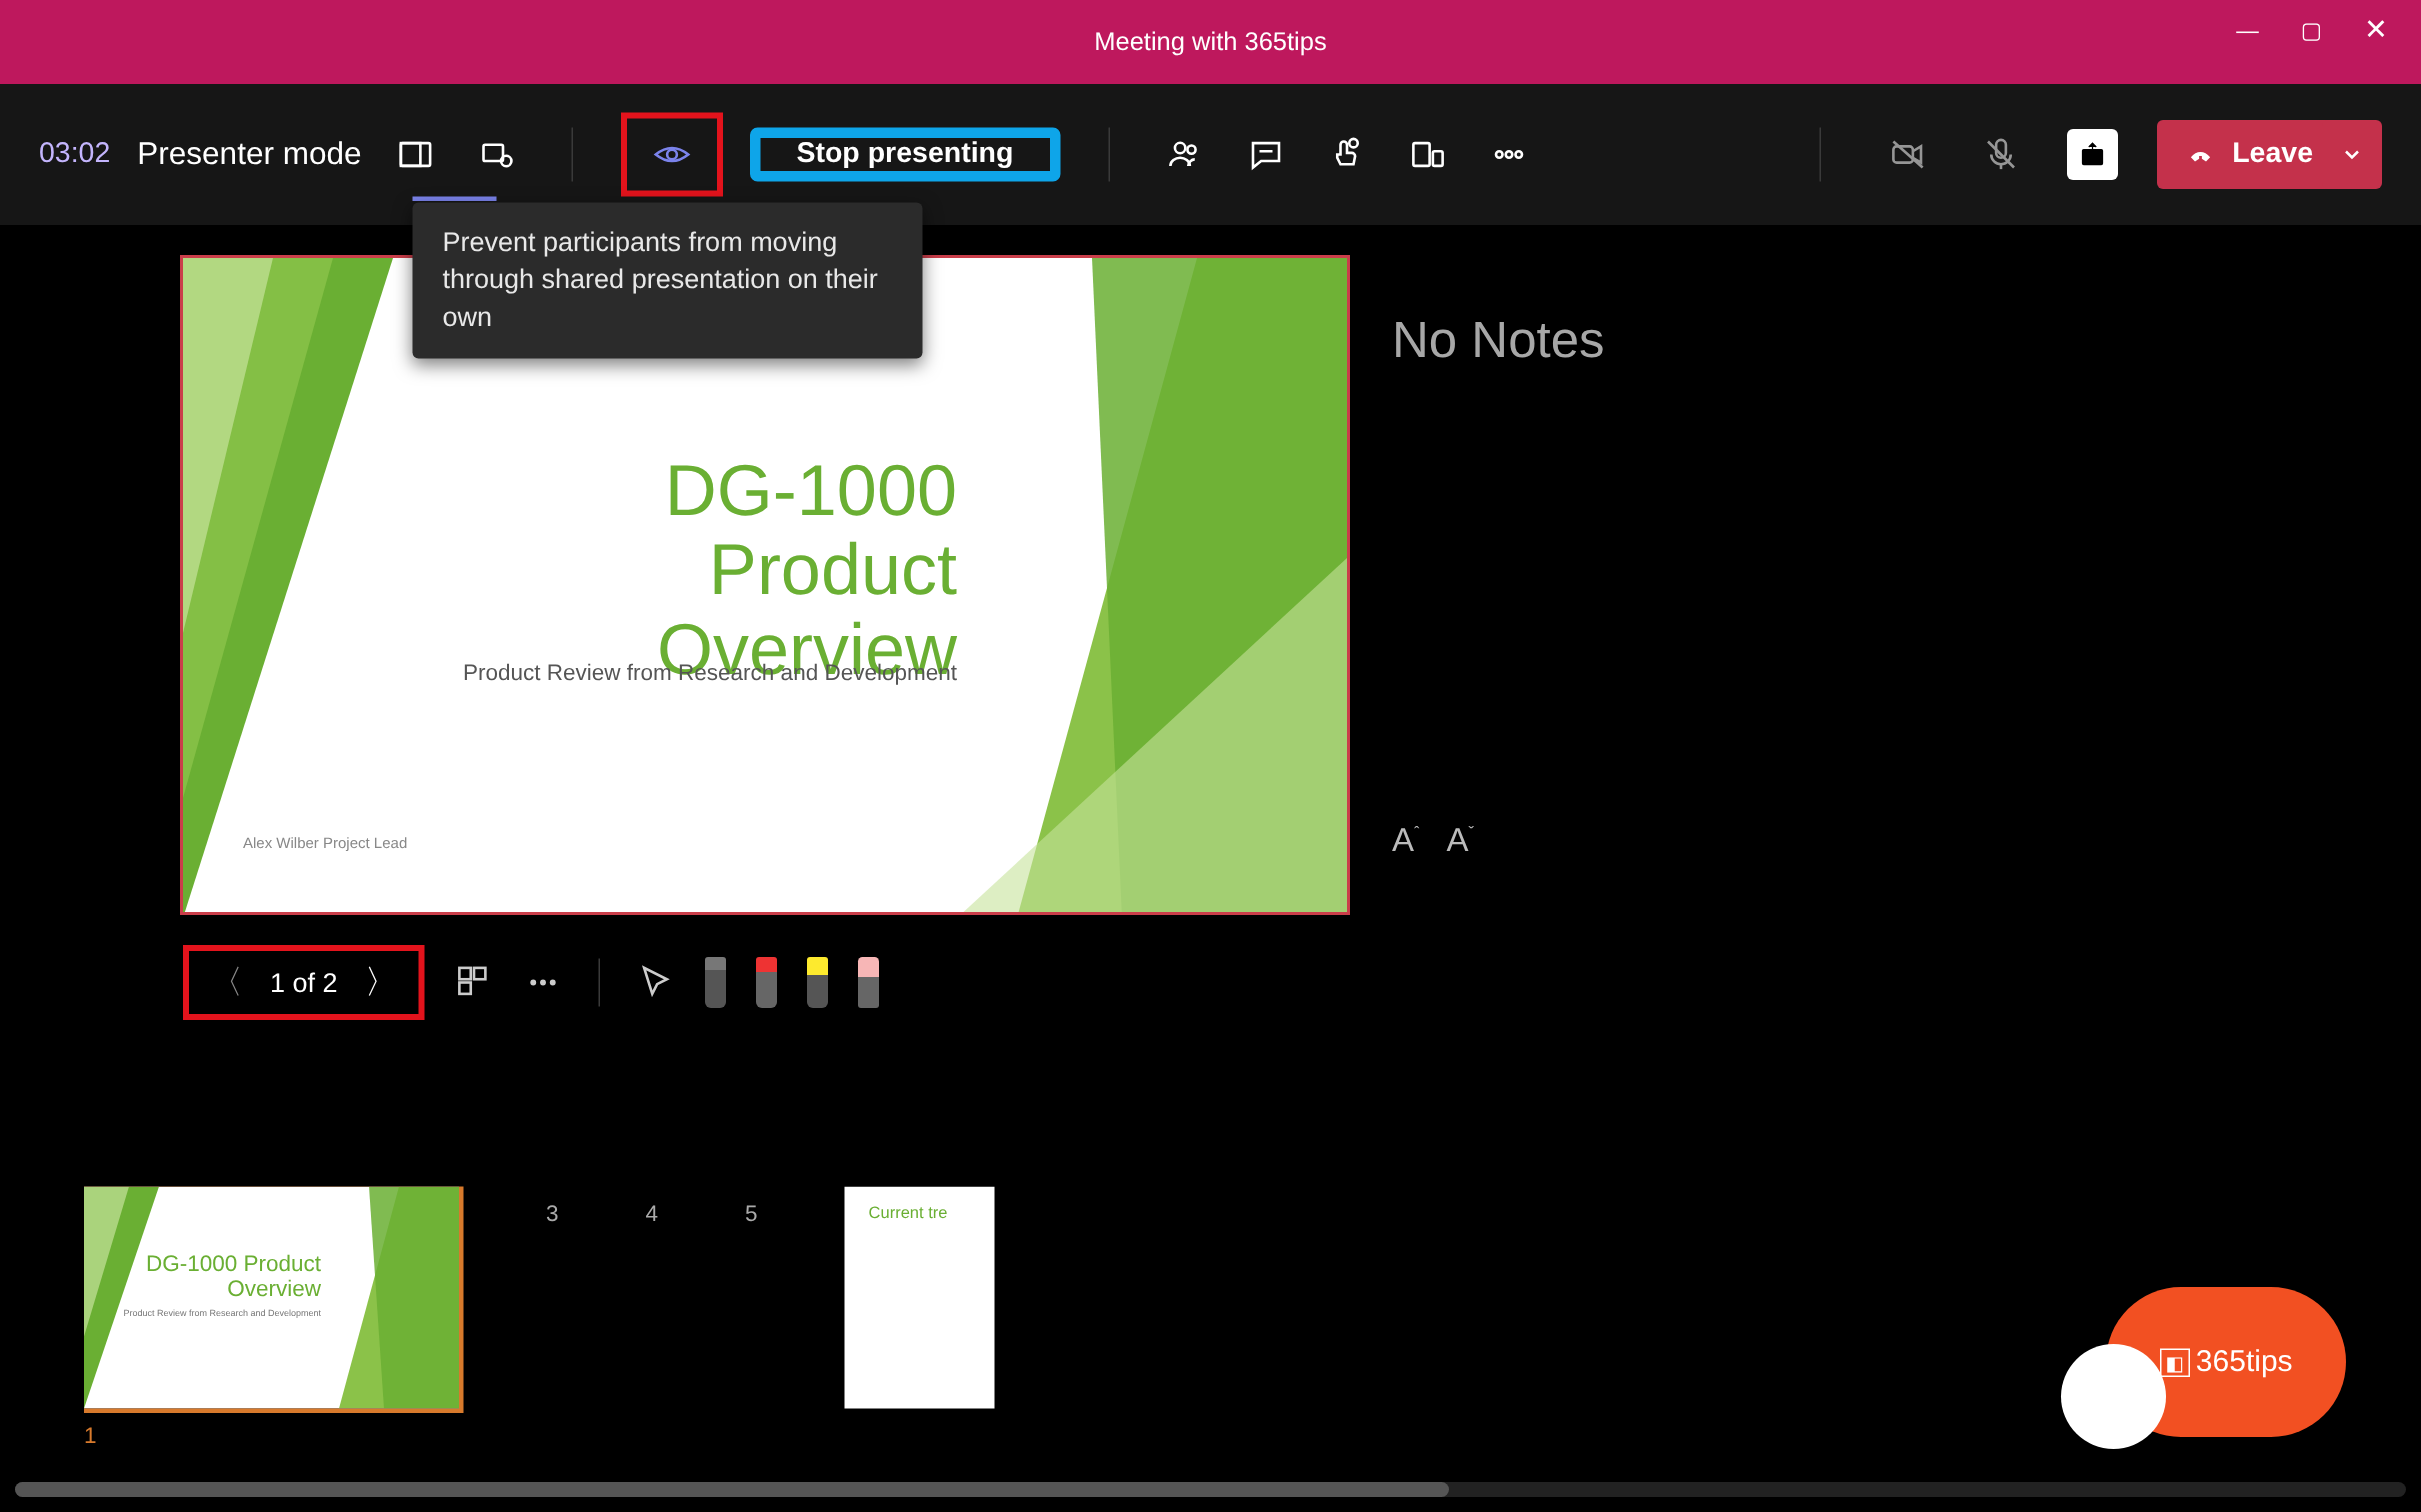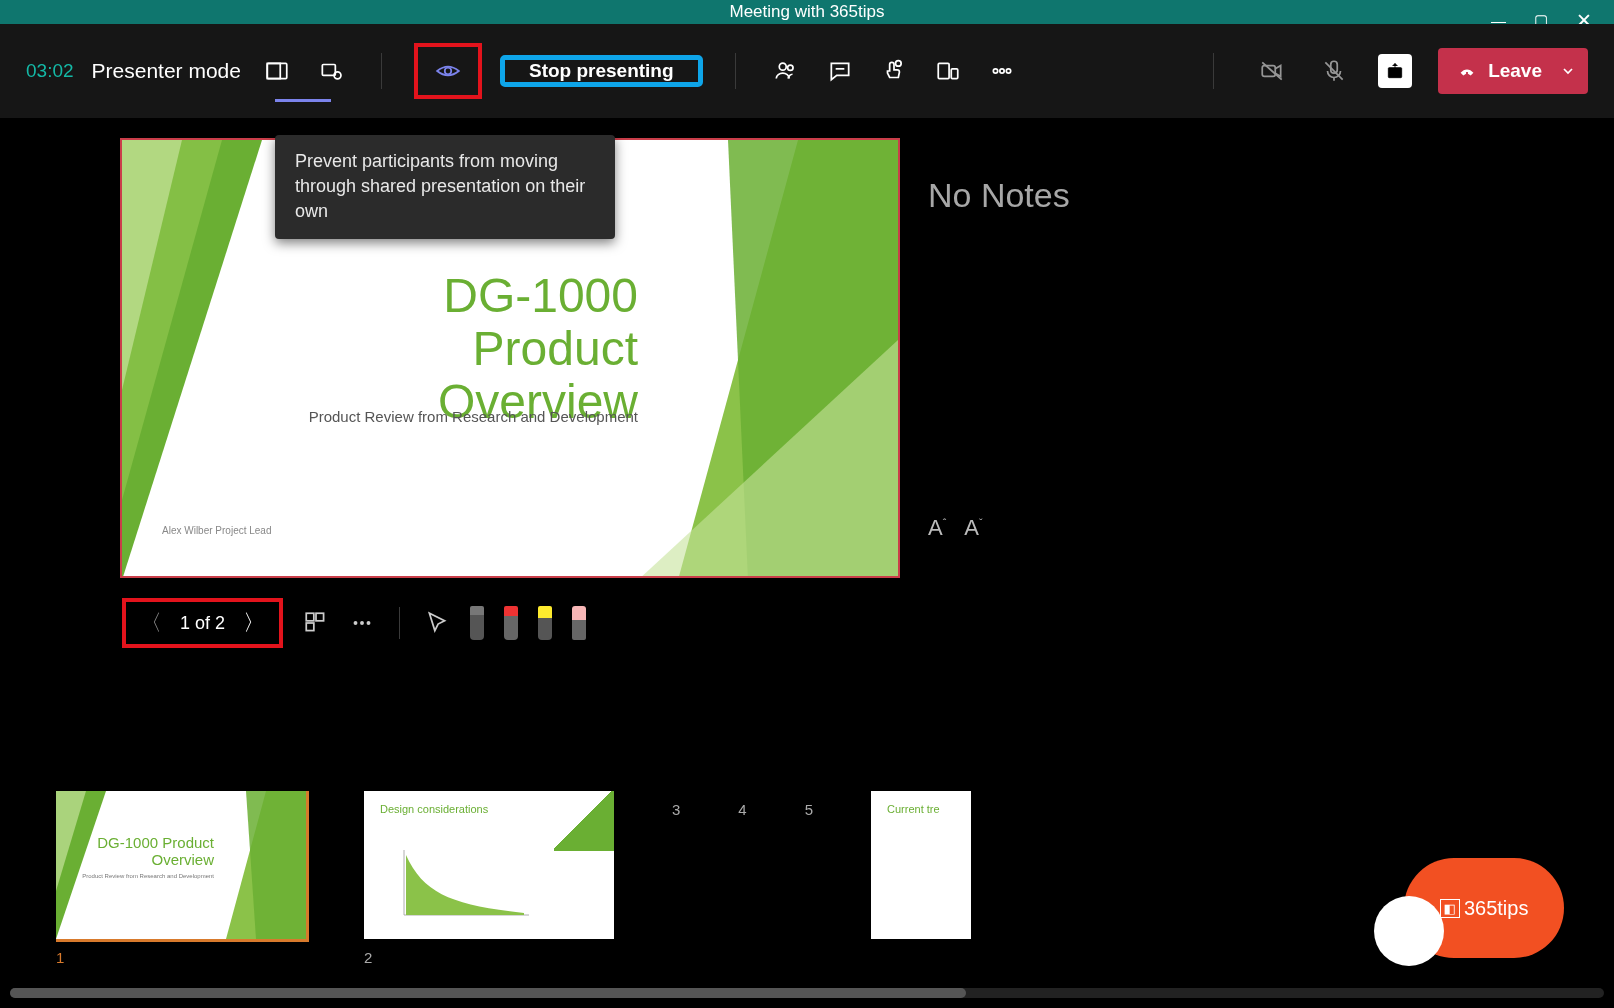--- a/index.html
+++ b/index.html
@@ -6,26 +6,26 @@
 body {
   width: 1614px;
   height: 1008px;
   background: #000;
   font-family: "Segoe UI", sans-serif;
   color: #fff;
   overflow: hidden;
   position: relative;
 }
 .titlebar {
-  height: 24px;
+  height: 56px;
   display: flex;
   align-items: center;
   justify-content: center;
   position: relative;
-  background: #0f766e;
+  background: #be185d;
 }
 .titlebar .title { font-size: 17px; color: #fff; }
 .win-controls {
   position: absolute;
   right: 0;
   top: 0;
   display: flex;
   gap: 28px;
   padding-right: 22px;
   height: 40px;
@@ -41,36 +41,36 @@
   gap: 18px;
   background: #161616;
   position: relative;
 }
 .tool-sep {
   width: 1px;
   height: 36px;
   background: #3a3a3a;
   margin: 0 14px;
 }
-.timer { font-size: 19px; color: #14b8a6; }
+.timer { font-size: 19px; color: #c4b5fd; }
 .presenter-mode-label { font-size: 21px; color: #fff; }
 .icon-btn {
   width: 36px; height: 36px;
   display: flex; align-items: center; justify-content: center;
   cursor: pointer;
 }
 .icon-btn svg { width: 26px; height: 26px; stroke: #fff; fill: none; stroke-width: 1.6; }
 .presenter-underline {
   position: absolute; bottom: 16px; left: 275px;
   width: 56px; height: 3px; background: #7b83eb;
 }
 .red-box { border: 4px solid #e3131c; }
 .eye-box { padding: 6px 12px; }
 .stop-btn {
-  border: 5px solid #0ea5e9;
+  border: 7px solid #0ea5e9;
   border-radius: 5px;
   padding: 0 24px;
   font-size: 19px; font-weight: 600;
   cursor: pointer; color: #fff;
 }
 .toolbar-right {
   margin-left: auto;
   display: flex;
   align-items: center;
   gap: 26px;
@@ -423,32 +423,20 @@
       <svg style="position:absolute;right:0;top:0" width="90" height="148" viewBox="0 0 90 148" preserveAspectRatio="none">
           <polygon points="90,0 90,148 10,148 50,0" fill="#8bc249"></polygon>
           <polygon points="90,0 90,148 40,148 30,0" fill="#6aaf33" opacity="0.85"></polygon>
         </svg>
       <div style="position:absolute;top:44px;right:92px;text-align:right;color:#6aaf33;font-size:15px;line-height:1.1">DG-1000 Product Overview</div>
       <div style="position:absolute;top:82px;right:92px;text-align:right;color:#777;font-size:6px">Product Review from Research and Development</div>
     </div>
     <span class="thumb-num">1</span>
   </div>
 
-  <div class="thumb">
-    <div class="thumb-slide">
-      <div class="tg-corner"></div>
-      <div class="thumb-title">Design considerations</div>
-      <svg style="position:absolute;left:30px;bottom:14px" width="140" height="80" viewBox="0 0 140 80">
-        <line x1="10" y1="5" x2="10" y2="70" stroke="#999" stroke-width="0.8"></line>
-        <line x1="10" y1="70" x2="135" y2="70" stroke="#999" stroke-width="0.8"></line>
-        <path d="M12 10 C 30 50, 60 60, 130 68 L 130 70 L 12 70 Z" fill="#8bc249"></path>
-      </svg>
-    </div>
-    <span class="thumb-num">2</span>
-  </div>
 
   <div class="thumb">
     <span class="thumb-num">3</span>
   </div>
 
   <div class="thumb">
     <span class="thumb-num">4</span>
   </div>
 
   <div class="thumb">

